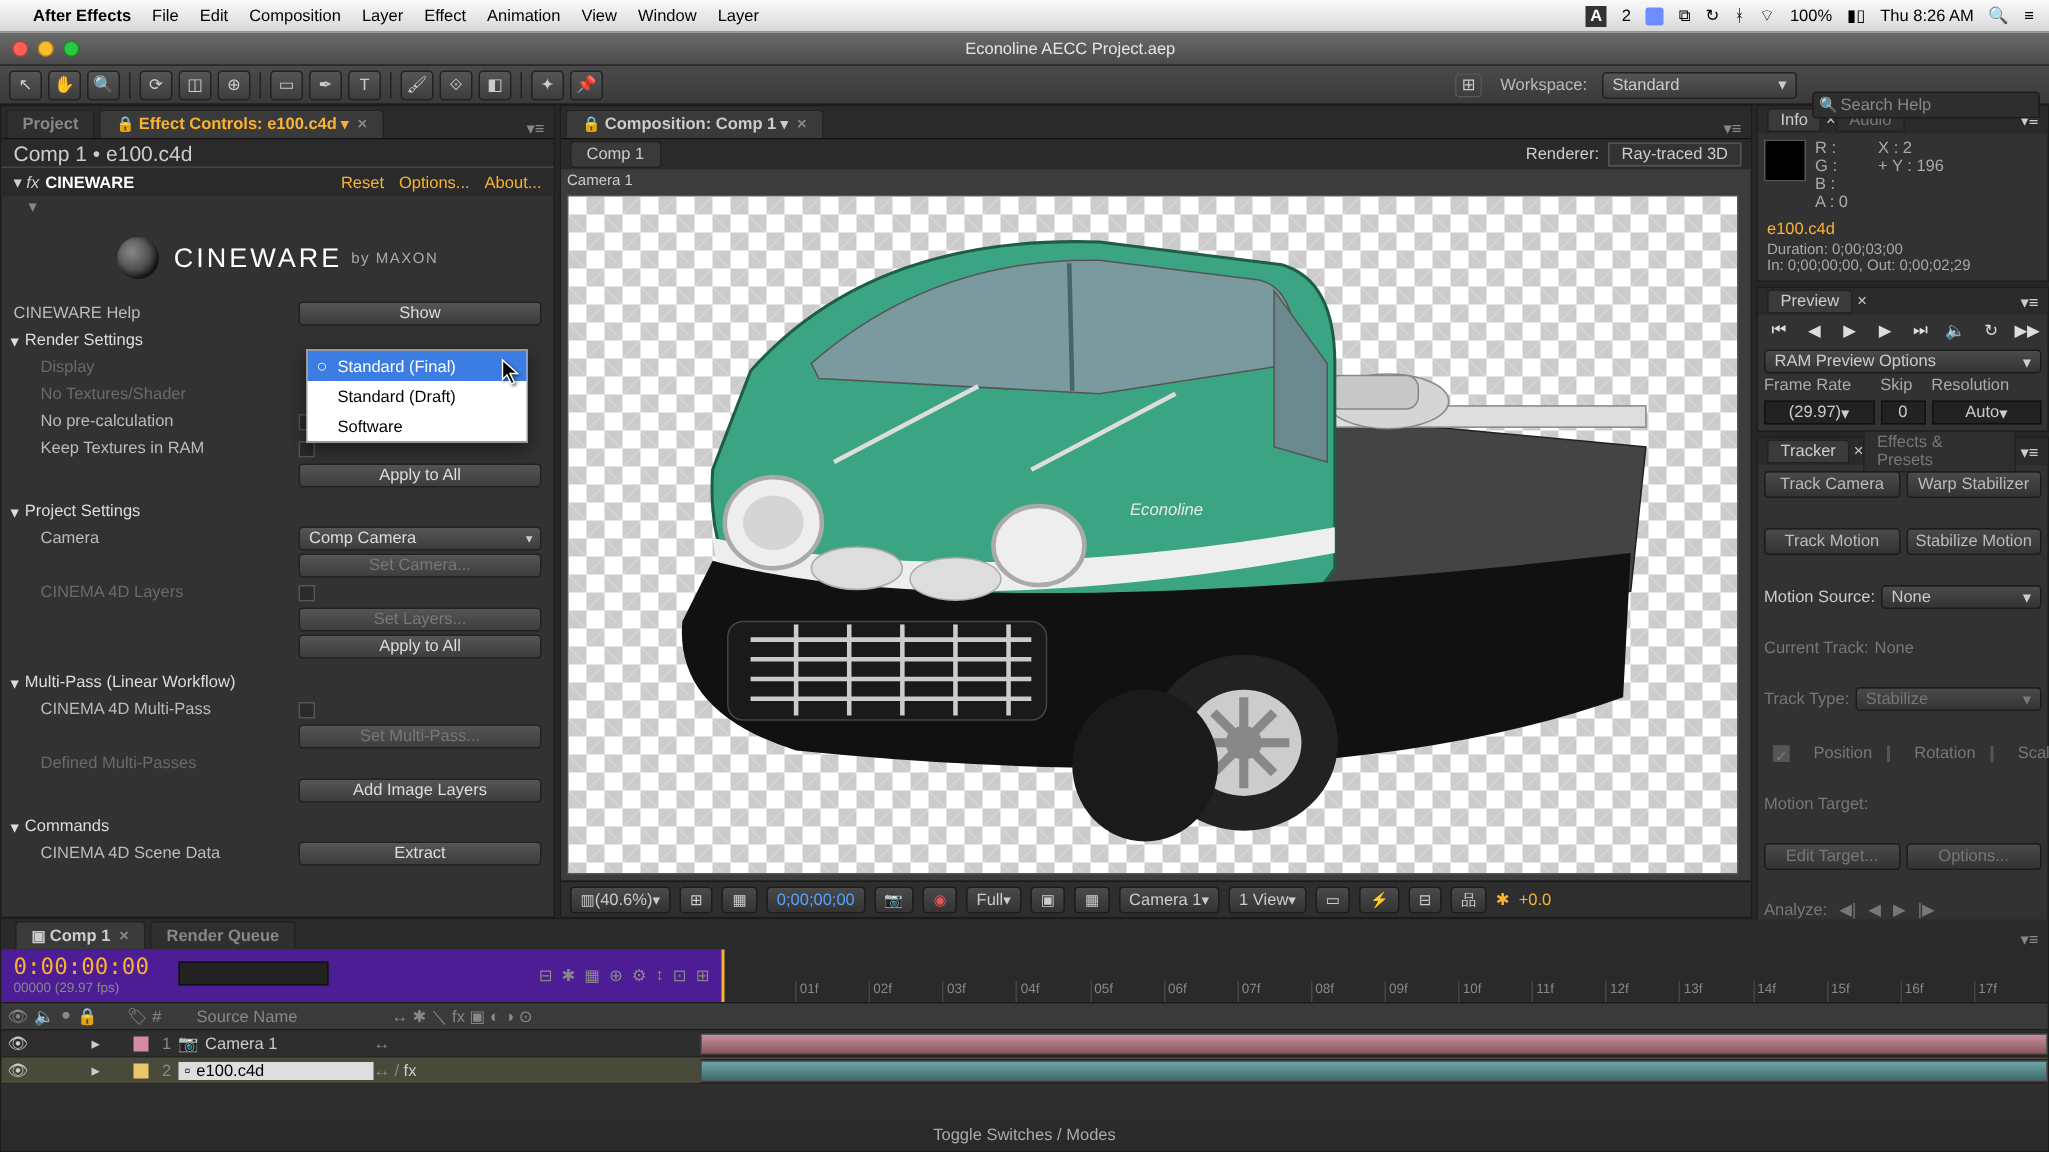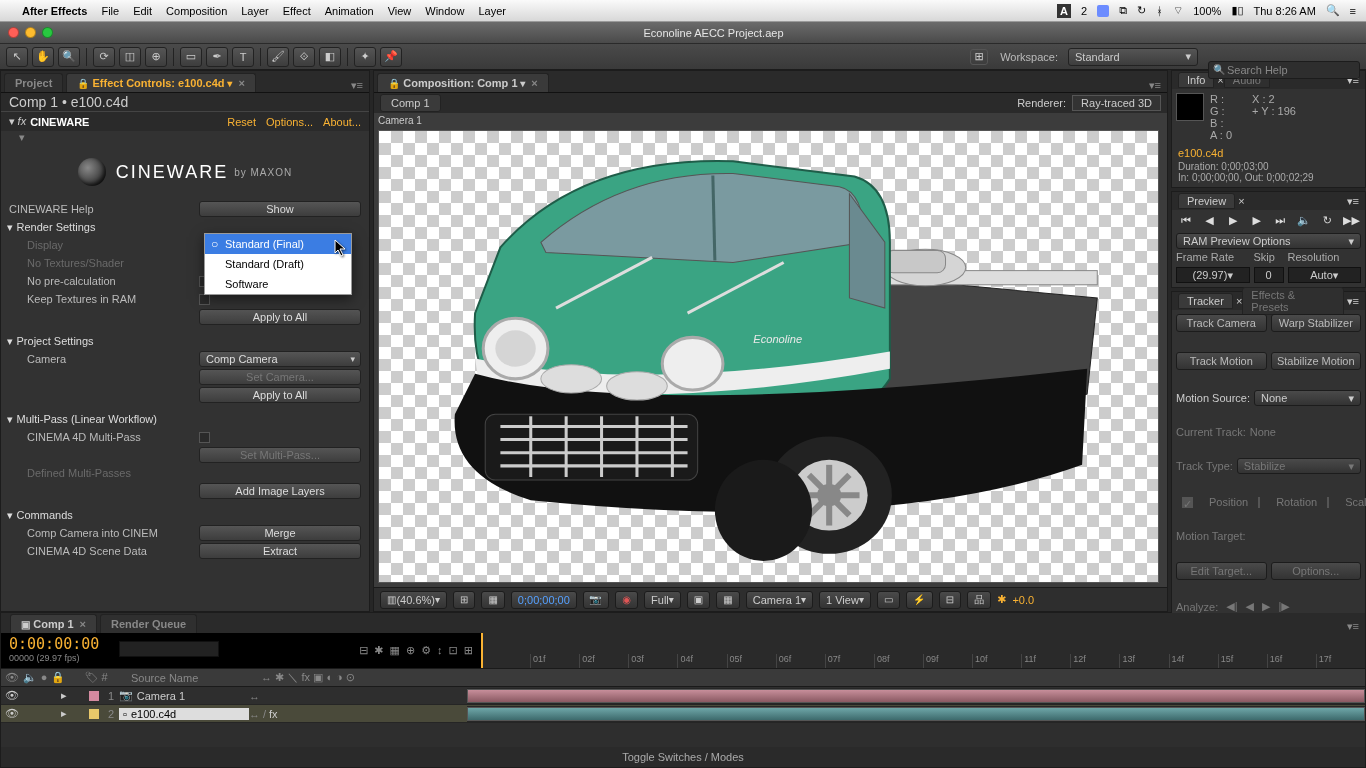--- a/index.html
+++ b/index.html
@@ -102,21 +102,21 @@
 .tracker-body{ padding:4px; display:flex; flex-direction:column; gap:20px;}
 .btn-sm{ height:18px; background:linear-gradient(#4a4a4a,#333); border:1px solid #1c1c1c; border-radius:3px; display:flex; align-items:center; justify-content:center; color:#bbb; font-size:10px;}
 .btn-pair{ display:flex; gap:4px;}
 .btn-pair .btn-sm{ flex:1;}
 
 
 .tl-wrap{ height:156px; display:flex; flex-direction:column;}
 .tl-tabs { height:20px; background:#2a2a2a; display:flex; align-items:flex-end; padding-left:6px;}
 .tl-body { flex:1; background:#2e2e2e; display:flex; flex-direction:column;}
 .tl-head { height:36px; display:flex; border-bottom:1px solid #1a1a1a;}
-.tl-head .lefthead{ width:480px; background:#000000; display:flex; flex-direction:column; padding:2px 8px;}
+.tl-head .lefthead{ width:480px; background:#4c1d95; display:flex; flex-direction:column; padding:2px 8px;}
 .timecode{ color:#f9b233; font-family:monospace; font-size:15px;}
 .fps{ color:#888; font-size:9px;}
 .tl-search{ margin-left:20px; height:16px; width:100px; background:#222; border:1px solid #111;}
 .tl-head .iconrow{ display:flex; gap:6px; margin-top:2px; align-items:center; color:#888;}
 .ruler{ flex:1; background:#2a2a2a; display:flex; align-items:flex-end; position:relative;}
 .ruler .tick{ flex:1; text-align:left; color:#888; font-size:9px; border-left:1px solid #444; padding-left:2px; height:14px;}
 .playhead{ position:absolute; left:0; top:0; bottom:0; width:2px; background:#f9b233;}
 .layer-cols{ height:18px; background:#3a3a3a; display:flex; align-items:center; color:#888; font-size:9px; border-bottom:1px solid #1a1a1a;}
 .lc-a{ width:60px; display:flex; gap:4px; padding:0 4px;}
 .lc-b{ width:70px; text-align:center;}
@@ -276,20 +276,30 @@
             <span>Comp Camera</span>
           </div>
         </div>
       <div class="kv" style="padding-left:26px;">
           <span class="lbl" style="flex:0 0 172px;"></span>
           <div class="btn" style="color:#777;">
             <span>Set Camera...</span>
           </div>
         </div>
       <div class="kv" style="padding-left:26px;">
+          <span class="lbl dim" style="flex:0 0 172px;">CINEMA 4D Layers</span>
+          <div class="ck"></div>
+        </div>
+      <div class="kv" style="padding-left:26px;">
+          <span class="lbl" style="flex:0 0 172px;"></span>
+          <div class="btn" style="color:#777;">
+            <span>Set Layers...</span>
+          </div>
+        </div>
+      <div class="kv" style="padding-left:26px;">
           <span class="lbl" style="flex:0 0 172px;"></span>
           <div class="btn">
             <span>Apply to All</span>
           </div>
         </div>
 
       <div class="sect" style="margin-top:6px;">
           <span class="tw">▾</span>
           <span>Multi-Pass (Linear Workflow)</span>
         </div>
@@ -309,26 +319,20 @@
       <div class="kv" style="padding-left:26px;">
           <span class="lbl" style="flex:0 0 172px;"></span>
           <div class="btn">
             <span>Add Image Layers</span>
           </div>
         </div>
 
       <div class="sect" style="margin-top:6px;">
           <span class="tw">▾</span>
           <span>Commands</span>
-        </div>
-      <div class="kv" style="padding-left:26px;">
-          <span class="lbl" style="flex:0 0 172px;">Comp Camera into CINEM</span>
-          <div class="btn">
-            <span>Merge</span>
-          </div>
         </div>
       <div class="kv" style="padding-left:26px;">
           <span class="lbl" style="flex:0 0 172px;">CINEMA 4D Scene Data</span>
           <div class="btn">
             <span>Extract</span>
           </div>
         </div>
     </div>
 
     <div class="centercol panel">

